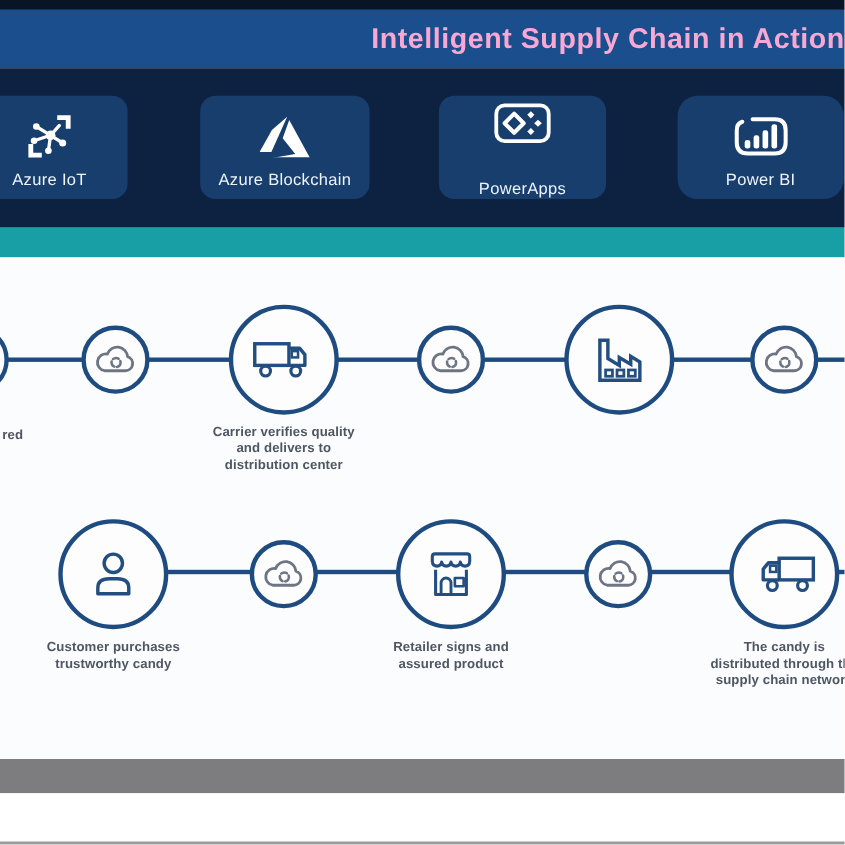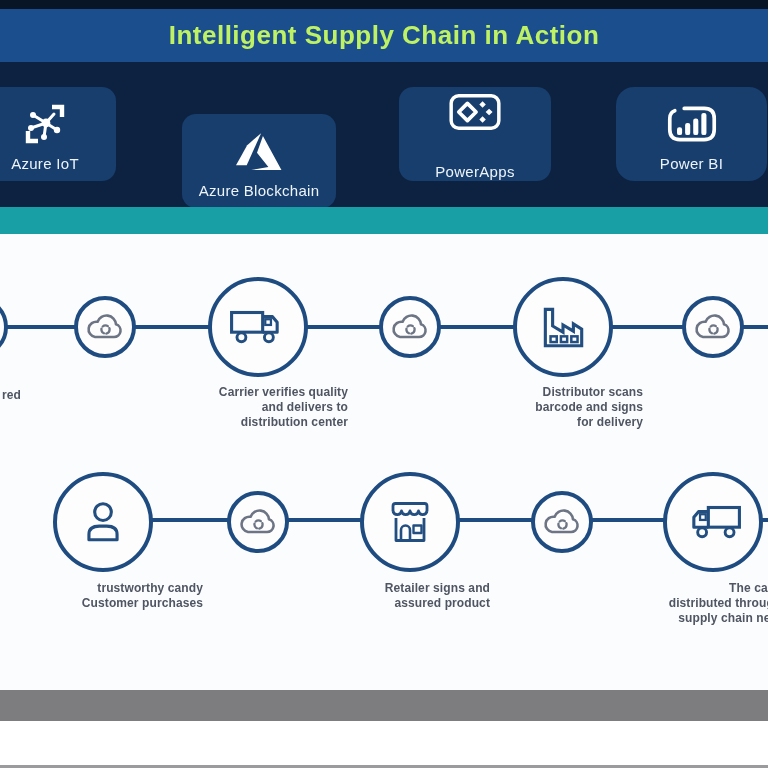--- a/index.html
+++ b/index.html
@@ -3,41 +3,41 @@
 <meta charset="utf-8">
 <style>
   html,body{margin:0;padding:0;}
   body{width:768px;height:768px;overflow:hidden;background:#ffffff;
        font-family:"Liberation Sans", sans-serif;}
   .page{position:relative;width:768px;height:768px;overflow:hidden;background:#ffffff;}
 
   
   .top-strip{position:absolute;left:0;top:0;width:768px;height:9px;background:#081527;}
   .title-bar{position:absolute;left:0;top:9px;width:768px;height:53px;background:#1b4e8c;}
-  .title-bar .t{display:block;width:100%;text-align:center;line-height:53px;
-      color:#bef264;font-size:26px;font-weight:700;letter-spacing:.5px;}
+  .title-bar .t{display:block;width:100%;text-align:right;line-height:53px;
+      color:#f9a8d4;font-size:26px;font-weight:700;letter-spacing:.5px;}
   .navy-band{position:absolute;left:0;top:62px;width:768px;height:145px;background:#0d2140;}
 
   
   .tile{position:absolute;top:87px;height:94px;background:#173e6c;border-radius:14px;
         display:flex;flex-direction:column;align-items:center;}
   .tile .icon-wrap{flex:1;display:flex;align-items:center;justify-content:center;padding-top:6px;}
   .tile .lbl{color:#eef4fb;font-size:15px;margin-bottom:9px;letter-spacing:.3px;}
 
   
   .teal-stripe{position:absolute;left:0;top:207px;width:768px;height:27px;background:#189fa6;}
   .content{position:absolute;left:0;top:234px;width:768px;height:456px;background:#fbfcfd;}
 
   
   .hline{position:absolute;height:4px;background:#1f4c80;}
   .node{position:absolute;box-sizing:border-box;background:#fdfdfe;border:4px solid #1f4c80;
         border-radius:50%;display:flex;align-items:center;justify-content:center;}
   .node.sm{width:62px;height:62px;}
   .node.lg{width:100px;height:100px;}
-  .caption{position:absolute;transform:translateX(-50%);text-align:right;
+  .caption{position:absolute;transform:translateX(-50%);text-align:center;
            color:#4f5562;font-size:12px;font-weight:700;line-height:15px;letter-spacing:.1px;}
   .caption.noshift{transform:none;text-align:left;}
 
   
   .gray-bar{position:absolute;left:0;top:690px;width:768px;height:31px;background:#7d7d80;}
   .lightgray-bar{position:absolute;left:0;top:733px;width:768px;height:26px;background:#c7c7c9;}
   .lightgray-bar .f{display:block;width:100%;text-align:center;line-height:26px;
       color:#57575b;font-size:13px;font-weight:700;}
   .bottom-line{position:absolute;left:0;top:765px;width:768px;height:3px;background:#9b9b9e;}
 </style>
@@ -69,21 +69,21 @@
           <circle cx="10" cy="13" r="3"></circle>
           <circle cx="8" cy="26" r="3"></circle>
           <circle cx="21" cy="35" r="3"></circle>
           <circle cx="34" cy="28" r="3.2"></circle>
         </g>
       </svg>
     </div>
     <div class="lbl">Azure IoT</div>
   </div>
 
-  <div class="tile" style="left:182px;width:154px;margin-top:27px;">
+  <div class="tile" style="left:182px;width:154px;">
     <div class="icon-wrap">
       <svg width="46" height="37" viewBox="0 0 162 129" fill="#ffffff">
         <path d="M88.33 0 L39.35 42.35 L0 112.97 H37.7 Z"></path>
         <path d="M94.84 9.93 L73.93 68.85 L114.01 119.2 L36.22 132.57 H161.67 Z"></path>
       </svg>
     </div>
     <div class="lbl">Azure Blockchain</div>
   </div>
 
   <div class="tile" style="left:399px;width:152px;gap:32px;">
@@ -164,25 +164,20 @@
   </div>
 
   <div class="caption noshift" style="left:2px;top:388px;">red</div>
 
   <div class="caption" style="left:258px;top:385px;width:180px;">
     <div>Carrier verifies quality</div>
     <div>and delivers to</div>
     <div>distribution center</div>
   </div>
 
-  <div class="caption" style="left:563px;top:385px;width:160px;">
-    <div>Distributor scans</div>
-    <div>barcode and signs</div>
-    <div>for delivery</div>
-  </div>
 
   <div class="hline" style="left:103px;top:518px;width:665px;"></div>
 
   <div class="node lg" style="left:53px;top:472px;">
     <svg width="50" height="50" viewBox="0 0 48 48" fill="none" stroke="#234e80">
       <circle cx="24" cy="14.5" r="8" stroke-width="3"></circle>
       <path d="M10.5 41 V36 q0-8 10-8 h7 q10 0 10 8 v5 Z" stroke-width="3" stroke-linejoin="round"></path>
     </svg>
   </div>
 
@@ -214,22 +209,22 @@
     <svg width="58" height="40" viewBox="0 0 56 38" fill="none" stroke="#234e80" style="transform:scaleX(-1);">
       <rect x="2.5" y="5" width="30" height="19" stroke-width="3"></rect>
       <path d="M32.5 9 H42 L46.5 14.5 V24 H32.5" stroke-width="3" stroke-linejoin="round"></path>
       <rect x="35" y="11.5" width="5.5" height="5.5" stroke-width="2.2"></rect>
       <circle cx="12" cy="29" r="4.3" stroke-width="2.8" fill="#fdfdfe"></circle>
       <circle cx="38.5" cy="29" r="4.3" stroke-width="2.8" fill="#fdfdfe"></circle>
     </svg>
   </div>
 
   <div class="caption" style="left:103px;top:581px;width:200px;">
+    <div>Customer purchases</div>
     <div>trustworthy candy</div>
-    <div>Customer purchases</div>
   </div>
 
   <div class="caption" style="left:410px;top:581px;width:160px;">
     <div>Retailer signs and</div>
     <div>assured product</div>
   </div>
 
   <div class="caption" style="left:713px;top:581px;width:180px;">
     <div>The candy is</div>
     <div>distributed through the</div>

